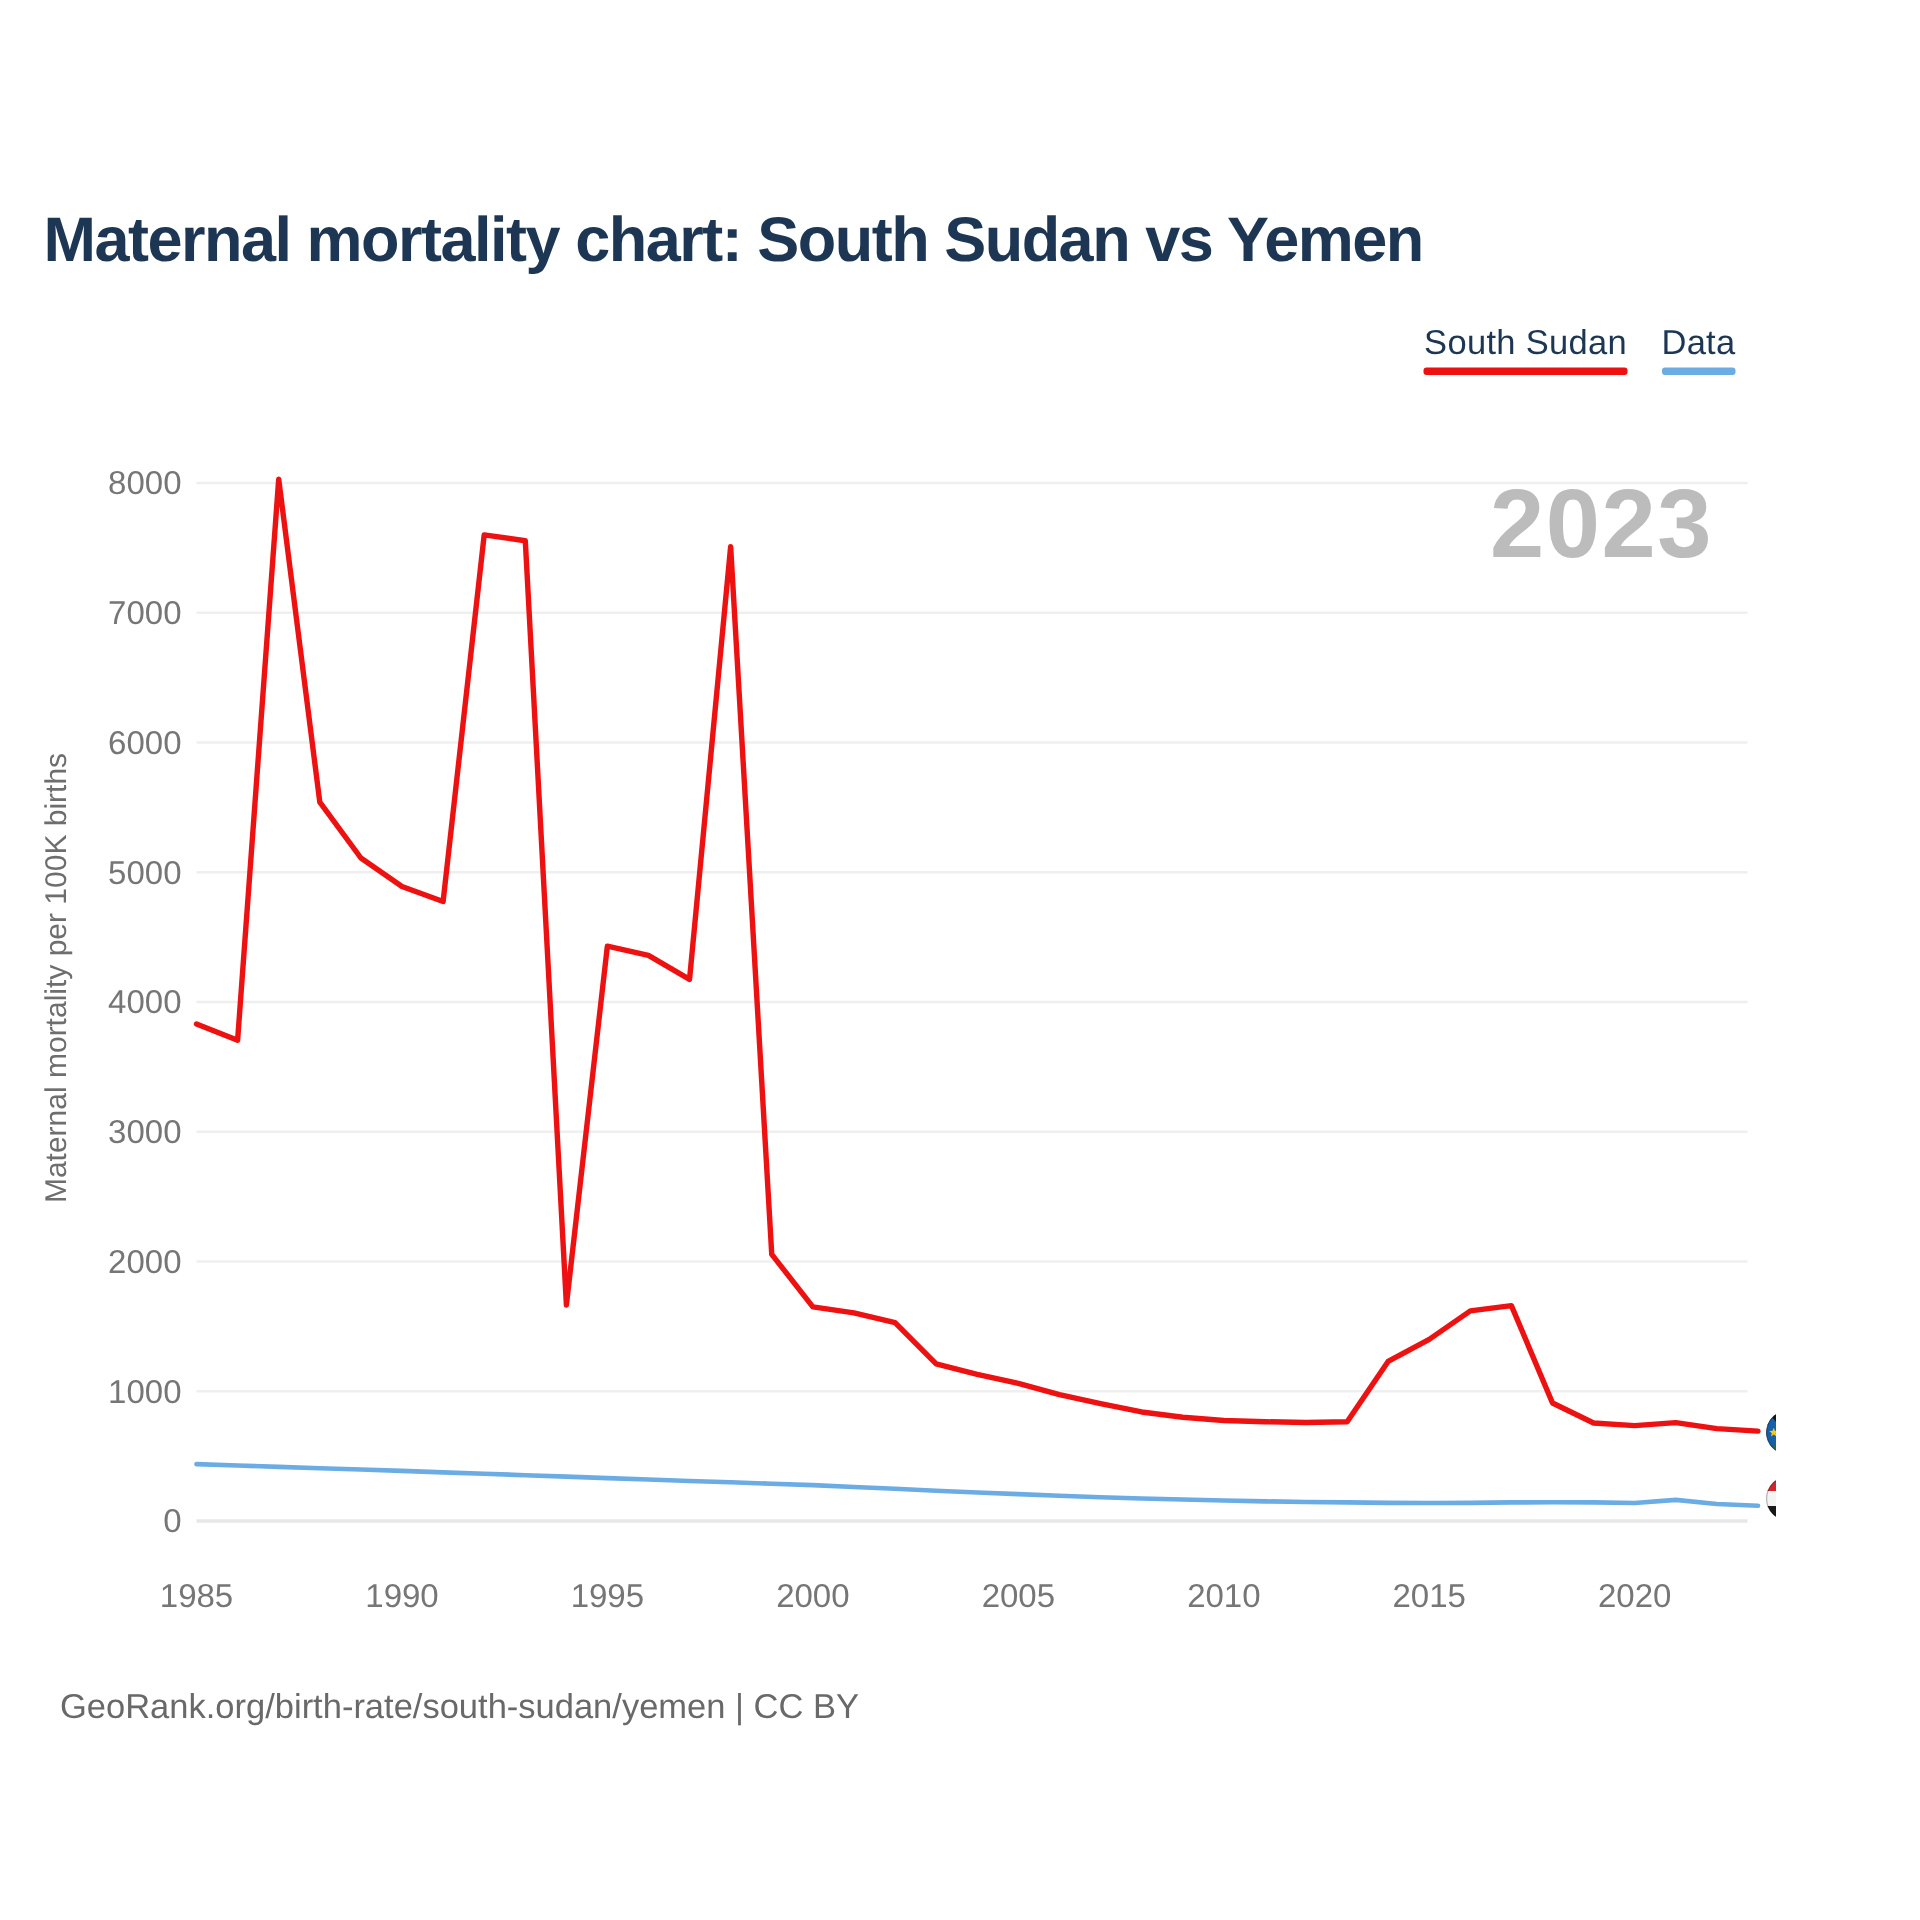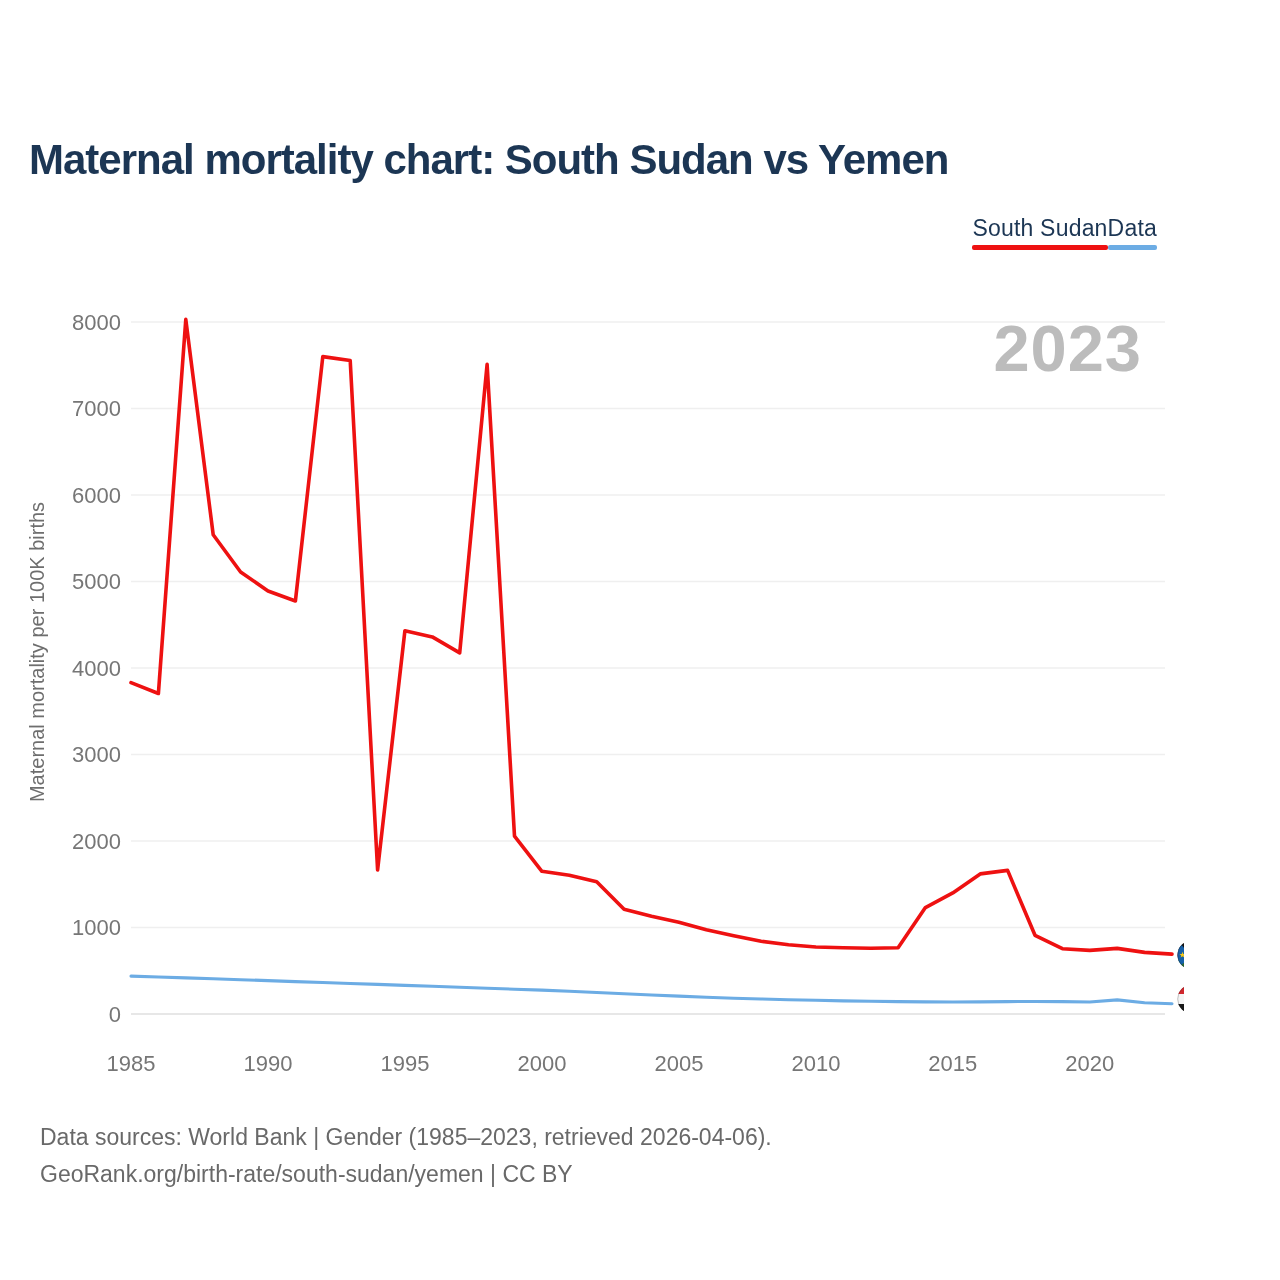--- a/index.html
+++ b/index.html
@@ -11,21 +11,21 @@
     overflow:hidden;
     margin-top:30px;
   }
   .chart-title{
     position:absolute;left:29px;top:106px;
     font-size:42px;font-weight:700;letter-spacing:-1px;
     color:#1c3654;
   }
   .legend{
     position:absolute;top:186px;right:27px;
-    display:flex;align-items:flex-start;
+    display:flex;gap:23px;align-items:flex-start;
   }
   .legend-item{display:flex;flex-direction:column;cursor:pointer;}
   .legend-label{
     font-size:23px;color:#1c3654;letter-spacing:0.2px;
     line-height:1.1;padding-bottom:4px;
   }
   .legend-underline{height:5px;width:100%;border-radius:2px;}
   .chart-svg{position:absolute;left:0;top:0;}
   .ytick{font-size:22px;fill:#767676;text-anchor:end;}
   .xtick{font-size:22px;fill:#767676;text-anchor:middle;}
@@ -133,17 +133,16 @@
         <rect x="0" y="0" width="30" height="10" fill="#d0262c"></rect>
         <rect x="0" y="10" width="30" height="10" fill="#f4f4f4"></rect>
         <rect x="0" y="20" width="30" height="10" fill="#191919"></rect>
       </g>
       <circle cx="15" cy="15" r="14.3" fill="none" stroke="rgba(0,0,0,0.28)" stroke-width="0.8"></circle>
     </svg>
     <span class="end-value" style="color: rgb(93, 159, 219);">103</span>
   </div>
 
   <div class="footer">
-    <div>Data sources: World Bank | Gender (1985–2023, retrieved 2026-04-06).</div>
     <div>GeoRank.org/birth-rate/south-sudan/yemen | CC BY</div>
   </div>
 
 </div>
 
 </body></html>

